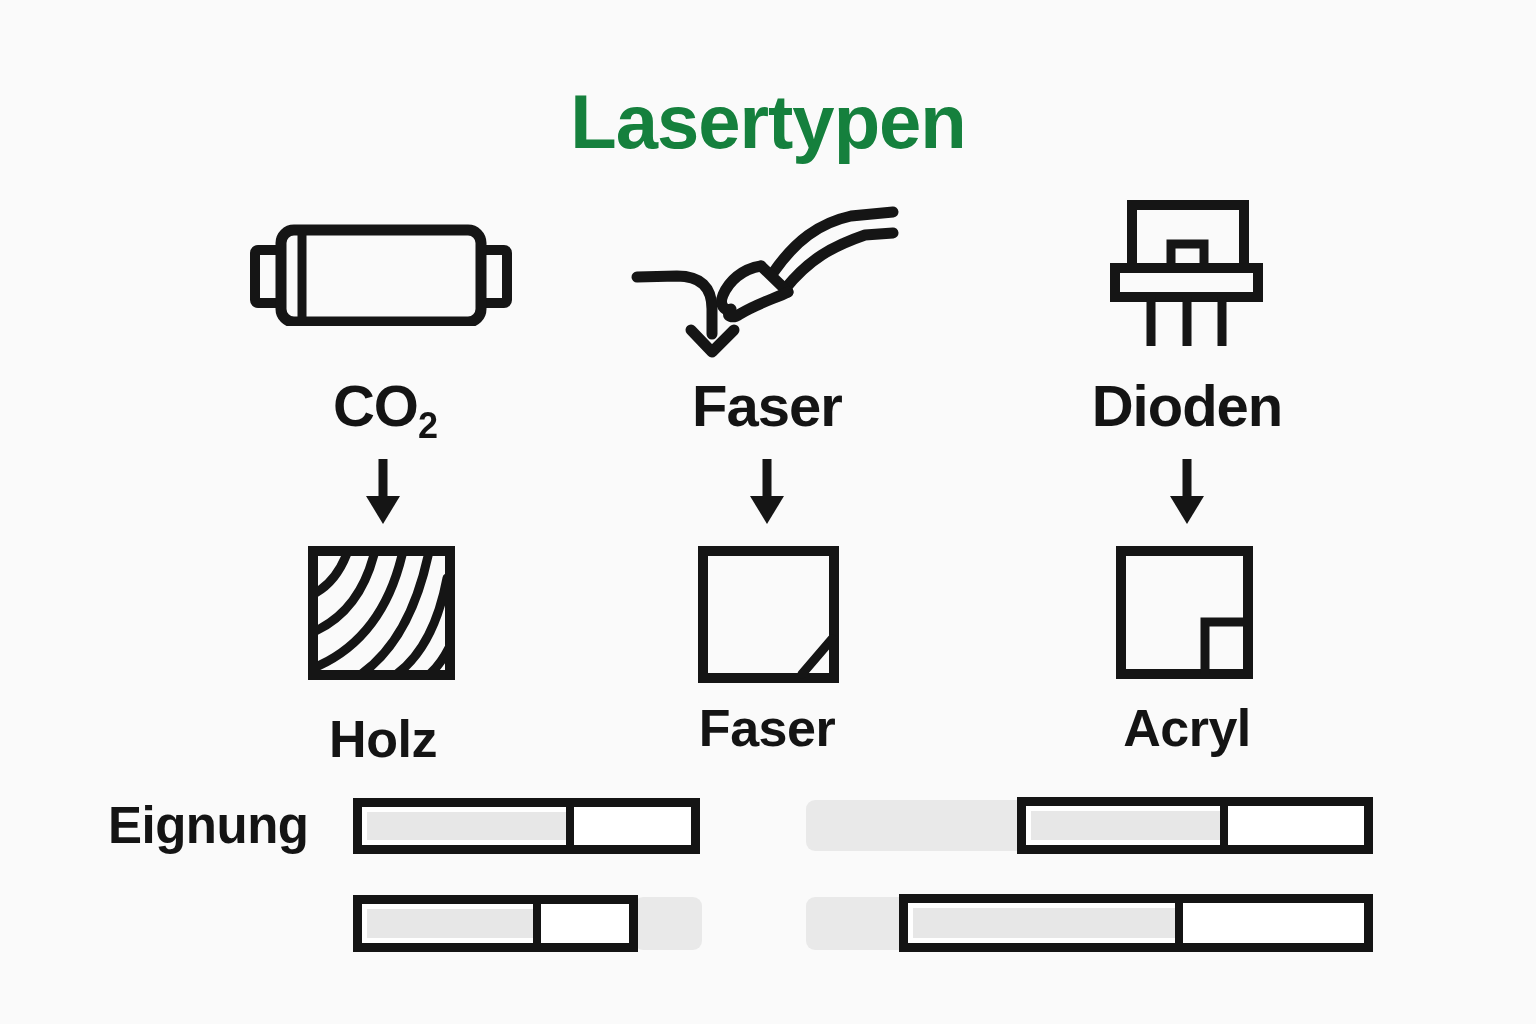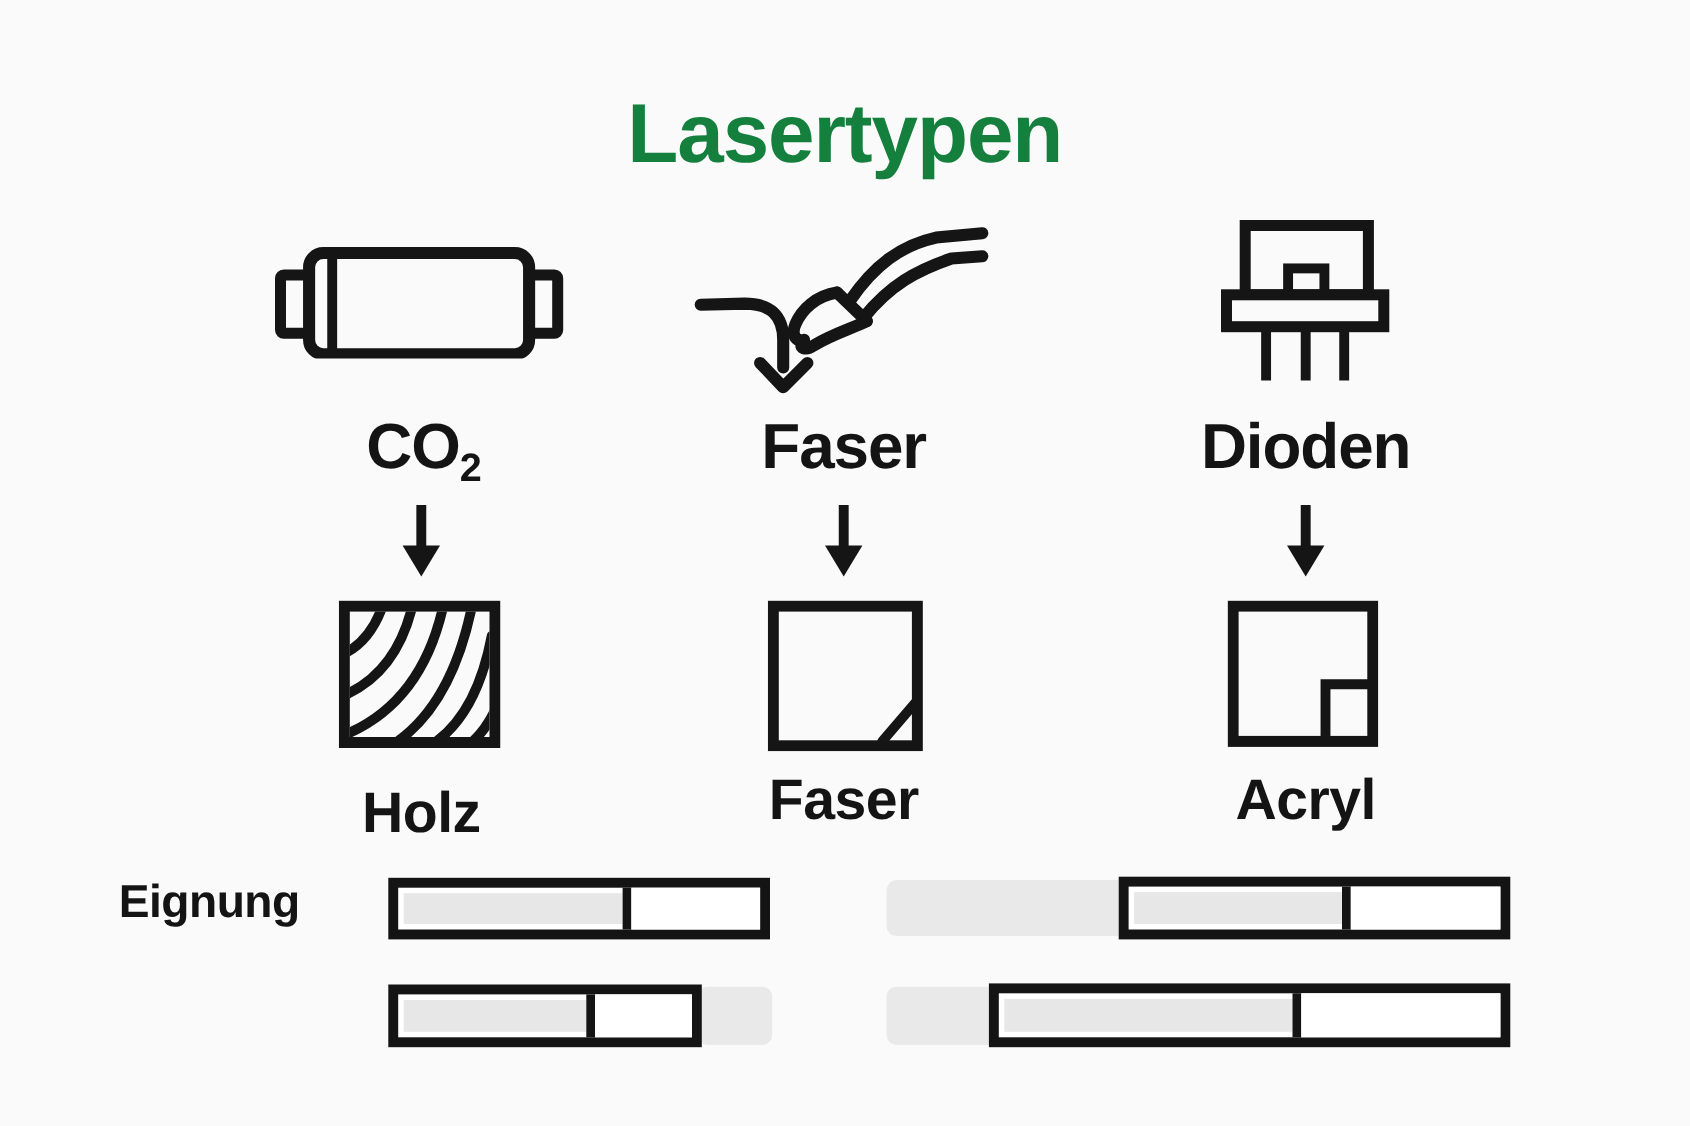--- a/index.html
+++ b/index.html
@@ -3,21 +3,21 @@
 <meta charset="utf-8">
 <style>
   html,body{margin:0;padding:0;}
   body{font-family:"Liberation Sans","DejaVu Sans",sans-serif;background:#e9e9e9;}
   .canvas{position:relative;width:1536px;height:1024px;background:#fafafa;overflow:hidden;color:#141414;}
   .abs{position:absolute;}
   .title{top:78px;left:0;width:100%;text-align:center;font-size:76px;font-weight:700;letter-spacing:-1px;color:#15803d;}
   .type-label{top:372px;font-size:58px;font-weight:700;letter-spacing:-1px;transform:translateX(-50%);white-space:nowrap;}
   .type-label sub{font-size:36px;font-weight:700;vertical-align:-12px;}
   .mat-label{top:698px;font-size:52px;font-weight:700;letter-spacing:-0.5px;transform:translateX(-50%);white-space:nowrap;}
-  .metric-label{font-size:42px;font-weight:700;letter-spacing:-0.5px;}
+  .metric-label{font-size:51px;font-weight:700;letter-spacing:-0.5px;}
   svg{display:block;}
   .bar{box-sizing:border-box;border:9px solid #141414;background:#ffffff;display:flex;align-items:stretch;}
   .bar .fillwrap{box-sizing:border-box;padding:5px 0 5px 5px;height:100%;}
   .bar .fillwrap .fill-inner{width:100%;height:100%;background:#e7e7e7;}
   .bar .divider{width:8px;background:#141414;flex:0 0 auto;}
   .bar .empty{flex:1;background:#ffffff;}
   .track{background:#e9e9e9;border-radius:9px;}
 </style>
 </head>
 <body>

